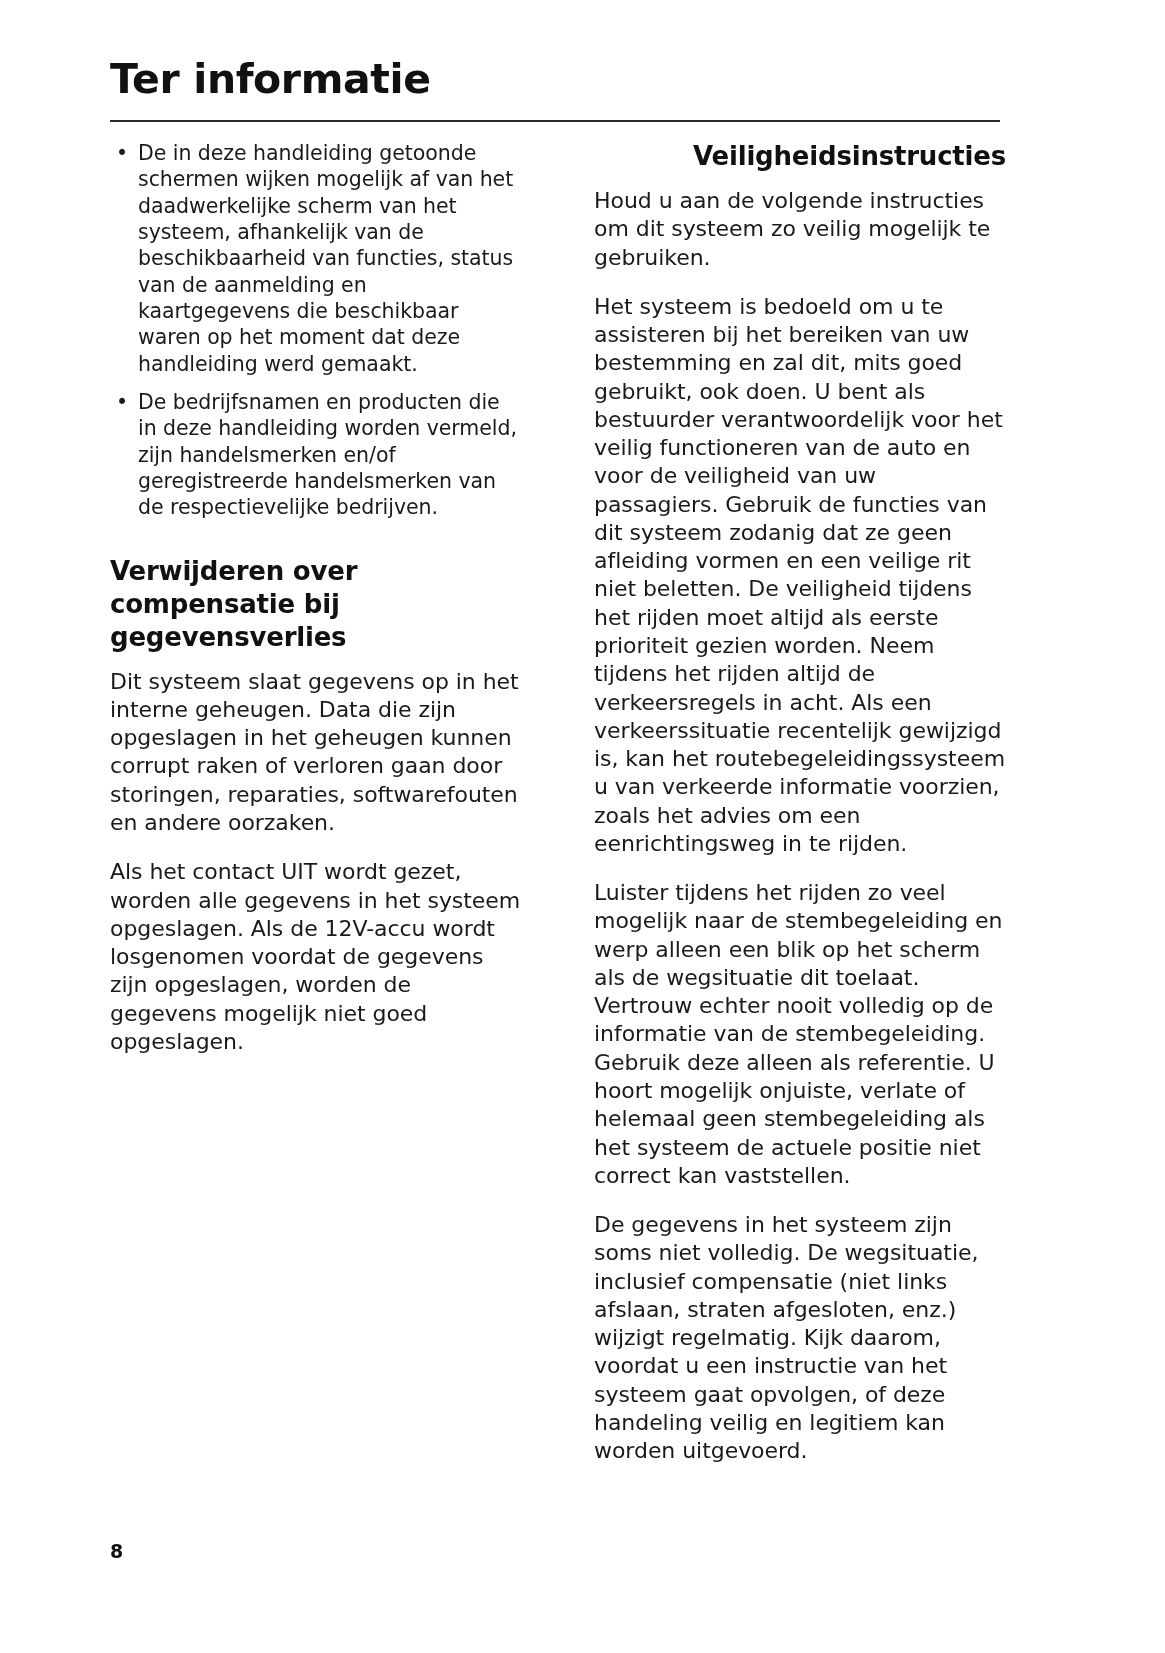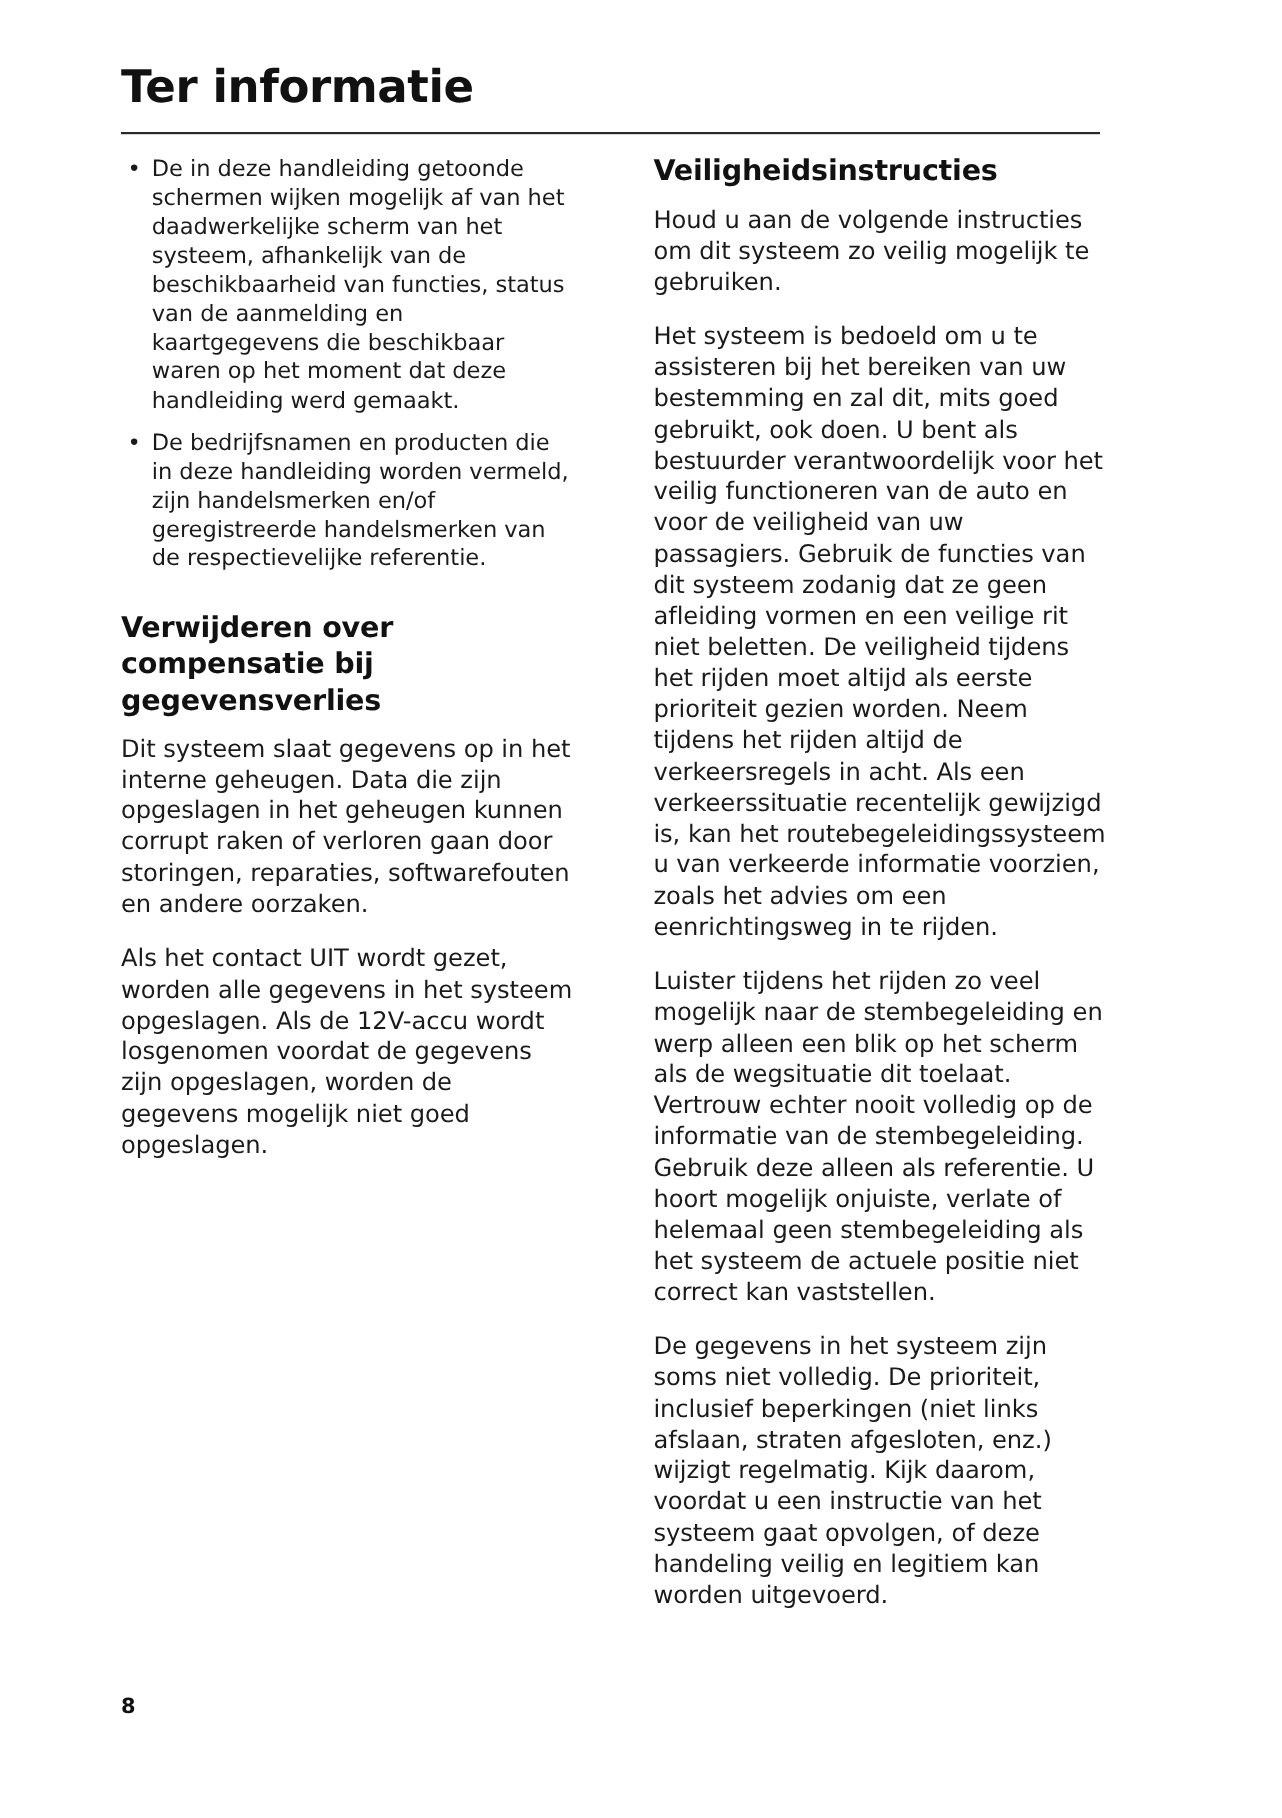--- a/index.html
+++ b/index.html
@@ -57,20 +57,21 @@
   h2.section-heading {
     font-size: 26px;
     font-weight: bold;
     line-height: 1.27;
     letter-spacing: -0.2px;
     margin: 34px 0 14px 0;
     color: #111111;
   }
   h2.section-heading.first {
     margin-top: 0;
+    text-align: right;
   }
   p.body-text {
     font-size: 22px;
     line-height: 1.285;
     margin: 0 0 21px 0;
     letter-spacing: -0.05px;
     color: #1a1a1a;
   }
   p.body-text:last-child {
     margin-bottom: 0;
@@ -117,38 +118,38 @@
 
     <div class="col">
 
       <ul class="bullets">
         <li>
           <span class="bullet-dot">•</span>
           <span>De in deze handleiding getoonde schermen wijken mogelijk af van het daadwerkelijke scherm van het systeem, afhankelijk van de beschikbaarheid van functies, status van de aanmelding en kaartgegevens die beschikbaar waren op het moment dat deze handleiding werd gemaakt.</span>
         </li>
         <li>
           <span class="bullet-dot">•</span>
-          <span>De bedrijfsnamen en producten die in deze handleiding worden vermeld, zijn handelsmerken en/of geregistreerde handelsmerken van de respectievelijke referentie.</span>
+          <span>De bedrijfsnamen en producten die in deze handleiding worden vermeld, zijn handelsmerken en/of geregistreerde handelsmerken van de respectievelijke bedrijven.</span>
         </li>
       </ul>
 
       <h2 class="section-heading">Verwijderen over compensatie bij gegevensverlies</h2>
       <p class="body-text">Dit systeem slaat gegevens op in het interne geheugen. Data die zijn opgeslagen in het geheugen kunnen corrupt raken of verloren gaan door storingen, reparaties, softwarefouten en andere oorzaken.</p>
 
       <p class="body-text">Als het contact UIT wordt gezet, worden alle gegevens in het systeem opgeslagen. Als de 12V-accu wordt losgenomen voordat de gegevens zijn opgeslagen, worden de gegevens mogelijk niet goed opgeslagen.</p>
 
     </div>
 
     <div class="col">
 
       <h2 class="section-heading first">Veiligheidsinstructies</h2>
       <p class="body-text">Houd u aan de volgende instructies om dit systeem zo veilig mogelijk te gebruiken.</p>
       <p class="body-text">Het systeem is bedoeld om u te assisteren bij het bereiken van uw bestemming en zal dit, mits goed gebruikt, ook doen. U bent als bestuurder verantwoordelijk voor het veilig functioneren van de auto en voor de veiligheid van uw passagiers. Gebruik de functies van dit systeem zodanig dat ze geen afleiding vormen en een veilige rit niet beletten. De veiligheid tijdens het rijden moet altijd als eerste prioriteit gezien worden. Neem tijdens het rijden altijd de verkeersregels in acht. Als een verkeerssituatie recentelijk gewijzigd is, kan het routebegeleidingssysteem u van verkeerde informatie voorzien, zoals het advies om een eenrichtingsweg in te rijden.</p>
       <p class="body-text">Luister tijdens het rijden zo veel mogelijk naar de stembegeleiding en werp alleen een blik op het scherm als de wegsituatie dit toelaat. Vertrouw echter nooit volledig op de informatie van de stembegeleiding. Gebruik deze alleen als referentie. U hoort mogelijk onjuiste, verlate of helemaal geen stembegeleiding als het systeem de actuele positie niet correct kan vaststellen.</p>
-      <p class="body-text">De gegevens in het systeem zijn soms niet volledig. De prioriteit, inclusief beperkingen (niet links afslaan, straten afgesloten, enz.) wijzigt regelmatig. Kijk daarom, voordat u een instructie van het systeem gaat opvolgen, of deze handeling veilig en legitiem kan worden uitgevoerd.</p>
+      <p class="body-text">De gegevens in het systeem zijn soms niet volledig. De wegsituatie, inclusief compensatie (niet links afslaan, straten afgesloten, enz.) wijzigt regelmatig. Kijk daarom, voordat u een instructie van het systeem gaat opvolgen, of deze handeling veilig en legitiem kan worden uitgevoerd.</p>
 
     </div>
 
   </div>
 
   <div class="page-number">8</div>
 
 </div>
 
 </body></html>

